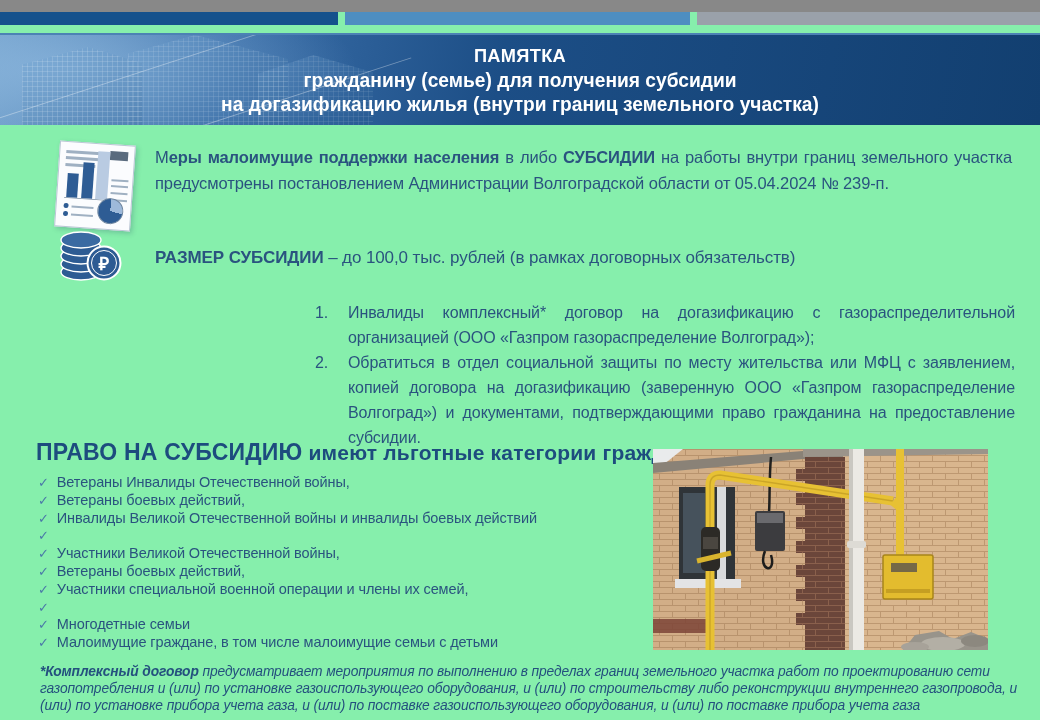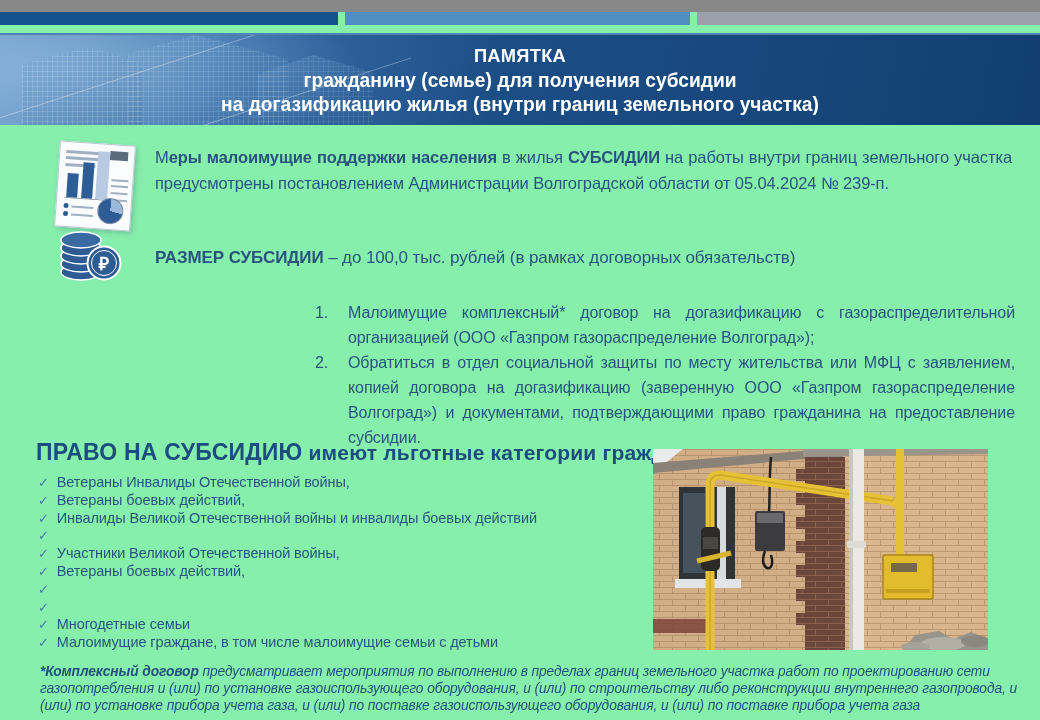--- a/index.html
+++ b/index.html
@@ -129,41 +129,41 @@
         <div class="rl rl3"></div>
         <div class="rl rl4"></div>
       <div class="mini-dot md1"></div>
         <div class="mini-line ml1"></div>
       <div class="mini-dot md2"></div>
         <div class="mini-line ml2"></div>
       <div class="pie"></div>
     </div>
   </div>
 
-  <p class="intro-text"><span>М</span><span class="b">еры малоимущие поддержки населения</span><span> в жилья </span><span class="b">СУБСИДИИ</span><span> на работы внутри границ земельного участка предусмотрены постановлением Администрации Волгоградской области от 05.04.2024 № 239-п.</span></p>
+  <p class="intro-text"><span>М</span><span class="b">еры малоимущие поддержки населения</span><span> в либо </span><span class="b">СУБСИДИИ</span><span> на работы внутри границ земельного участка предусмотрены постановлением Администрации Волгоградской области от 05.04.2024 № 239-п.</span></p>
 
   <div class="coins-icon">
     <svg viewBox="0 0 66 54">
       <ellipse cx="21" cy="44" rx="20" ry="8" fill="#2d5b93" stroke="#ffffff" stroke-width="1.4"></ellipse>
       <ellipse cx="21" cy="36" rx="20" ry="8" fill="#2d5b93" stroke="#ffffff" stroke-width="1.4"></ellipse>
       <ellipse cx="21" cy="28" rx="20" ry="8" fill="#2d5b93" stroke="#ffffff" stroke-width="1.4"></ellipse>
       <ellipse cx="21" cy="20" rx="20" ry="8" fill="#2d5b93" stroke="#ffffff" stroke-width="1.4"></ellipse>
       <ellipse cx="21" cy="12" rx="20" ry="8" fill="#3a6aa2" stroke="#ffffff" stroke-width="1.4"></ellipse>
       <circle cx="44" cy="35" r="16.5" fill="#2d5b93" stroke="#ffffff" stroke-width="2"></circle>
       <circle cx="44" cy="35" r="12.5" fill="none" stroke="#ffffff" stroke-width="1"></circle>
       <text x="44" y="41.5" text-anchor="middle" font-size="18" font-weight="bold" fill="#ffffff" font-family="Liberation Sans, sans-serif">₽</text>
     </svg>
   </div>
 
   <p class="size-line"><span class="b">РАЗМЕР СУБСИДИИ</span><span> – до 100,0 тыс. рублей (в рамках договорных обязательств)</span></p>
 
   <div class="steps">
     <div class="step">
       <span class="num">1.</span>
-      <span class="stext">Малоимущие комплексный* договор на догазификацию с газораспределительной организацией (ООО «Газпром газораспределение Волгоград»);</span>
+      <span class="stext">Инвалиды комплексный* договор на догазификацию с газораспределительной организацией (ООО «Газпром газораспределение Волгоград»);</span>
     </div>
     <div class="step">
       <span class="num">2.</span>
       <span class="stext">Обратиться в отдел социальной защиты по месту жительства или МФЦ с заявлением, копией договора на догазификацию (заверенную ООО «Газпром газораспределение Волгоград») и документами, подтверждающими право гражданина на предоставление субсидии.</span>
     </div>
   </div>
 
   <div class="elig-heading"><span class="caps">ПРАВО НА СУБСИДИЮ</span><span class="hrest">  имеют льготные категории граждан:</span></div>
 
   <ul class="checklist">
@@ -185,20 +185,21 @@
     <li>
         <span class="check">✓</span>
         <span>Участники Великой Отечественной войны,</span>
       </li>
     <li>
         <span class="check">✓</span>
         <span>Ветераны боевых действий,</span>
       </li>
     <li>
         <span class="check">✓</span>
+        <span>Участники специальной военной операции и члены их семей,</span>
       </li>
     <li>
         <span class="check">✓</span>
       </li>
     <li>
         <span class="check">✓</span>
         <span>Многодетные семьи</span>
       </li>
     <li>
         <span class="check">✓</span>

